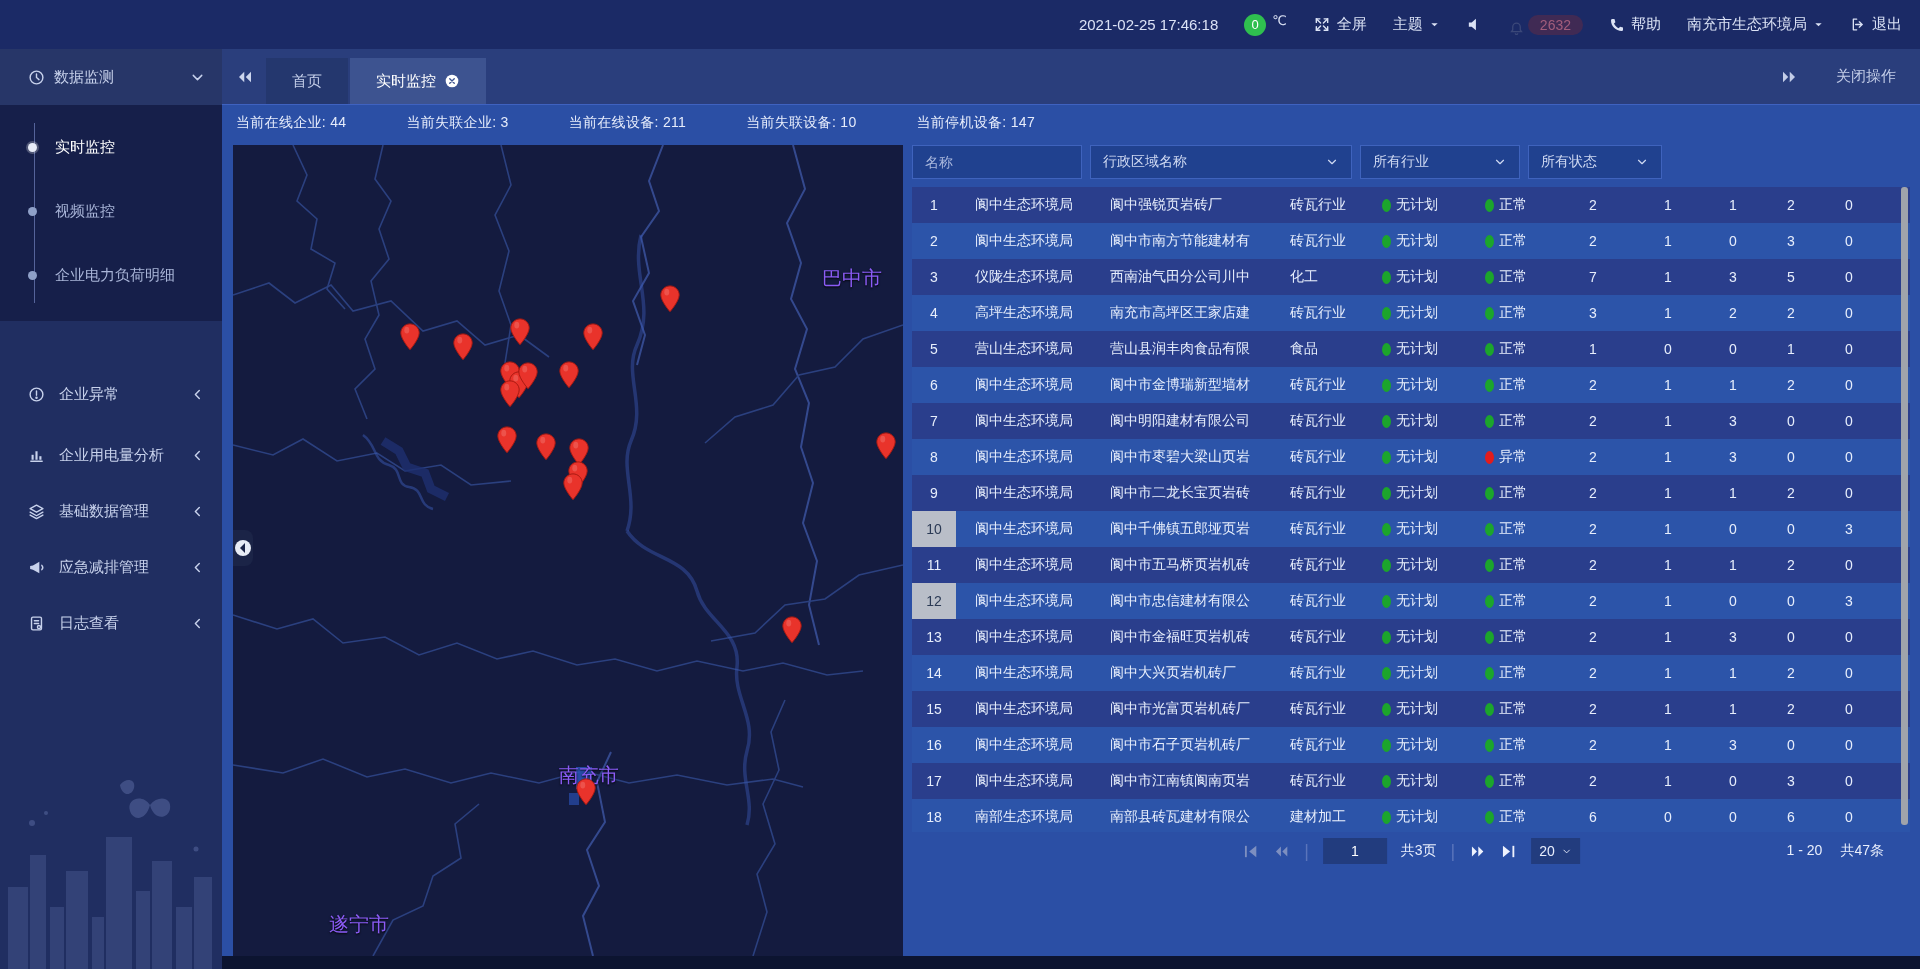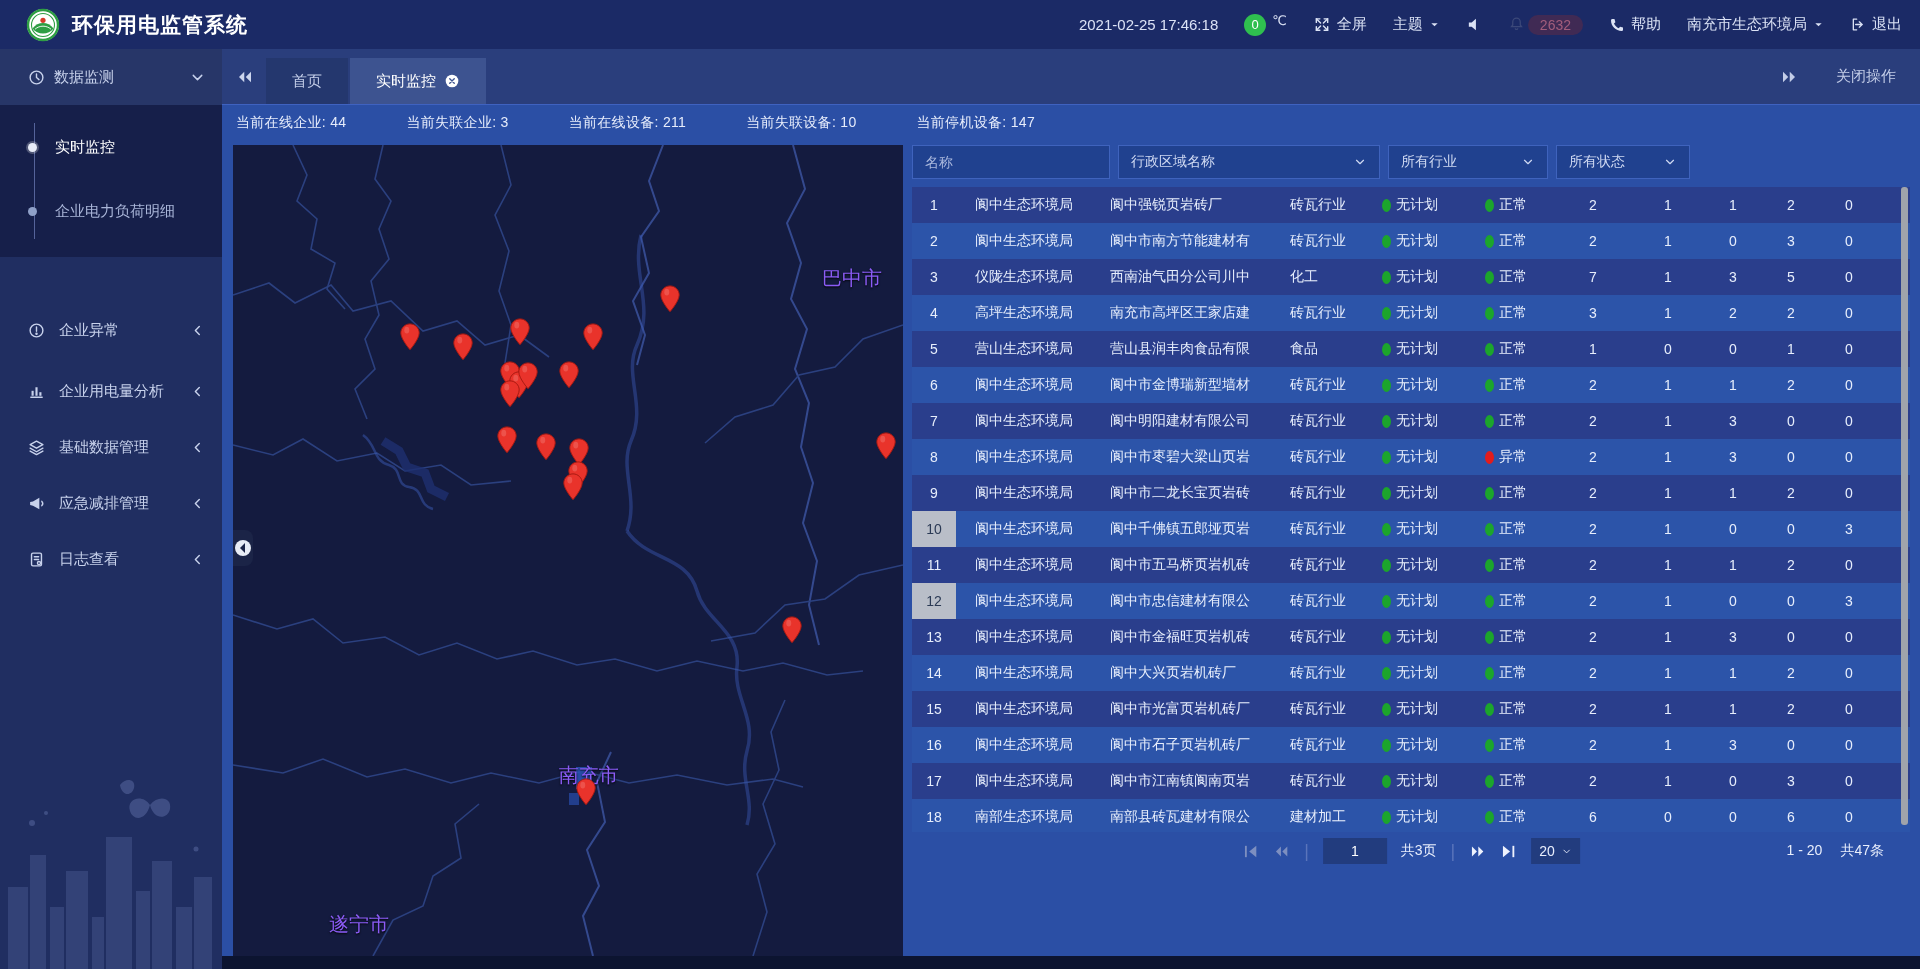--- a/index.html
+++ b/index.html
@@ -10,21 +10,21 @@
   
   .topbar { height:49px; background:#1b2a66; display:flex; align-items:center;
     color:#dbe2f5; flex:0 0 49px; padding:0 18px; }
   .logo-wrap { display:flex; align-items:center; gap:12px; margin-left:8px; }
   .app-title { font-size:21px; font-weight:bold; color:#ffffff; letter-spacing:1px; }
   .topbar-right { margin-left:auto; display:flex; align-items:center; gap:26px; font-size:15px; }
   .tb-item { display:flex; align-items:center; gap:6px; cursor:default; white-space:nowrap; }
   .temp-circle { width:22px; height:22px; border-radius:50%; background:#2fbf4f; color:#fff;
     font-size:13px; display:flex; align-items:center; justify-content:center; }
   .temp-unit { font-size:13px; position:relative; top:-4px; }
-  .badge-group { opacity:.8; display:flex; align-items:flex-start; gap:4px; }
+  .badge-group { opacity:.8; display:flex; align-items:flex-end; gap:4px; }
   .badge-pill { background:#4a2a50; color:#c express 0; color:#c06080; border-radius:10px; padding:2px 12px;
     font-size:14px; color:#c36a82; }
   .ico { display:inline-flex; align-items:center; justify-content:center; }
   .ico svg { display:block; }
 
   
   .body-row { flex:1 1 auto; display:flex; height:907px; }
 
   
   .sidebar { width:222px; flex:0 0 222px; background:#202e61; position:relative; overflow:hidden; color:#c8d2ec; }
@@ -75,21 +75,21 @@
   .map-collapse .cir { width:16px; height:16px; background:#e8ecf5; border-radius:50%;
     display:flex; align-items:center; justify-content:center; }
   .map-collapse .cir:after { content:""; border:5px solid transparent; border-right-color:#1b2447;
     border-left-width:0; margin-left:-2px; }
 
   
   .right-panel { flex:1 1 auto; min-width:0; display:flex; flex-direction:column; position:relative; }
   .filters { display:flex; gap:8px; height:34px; flex:0 0 34px; margin-bottom:8px; }
   .f-ctl { background:#20418f; border:1px solid #3f63bd; color:#cfd9f2; font-size:14px;
     display:flex; align-items:center; padding:0 12px; }
-  .f-input { width:198px; }
+  .f-input { width:170px; }
   .f-input input { background:transparent; border:none; outline:none; color:#cfd9f2; font-size:14px; width:100%;
     font-family:inherit; }
   .f-input input::placeholder { color:#aab8dd; opacity:1; }
   .f-select { justify-content:space-between; cursor:pointer; }
   .f-select .ico svg { width:14px; height:14px; }
   .f-region { width:262px; } .f-industry { width:160px; } .f-status { width:134px; }
 
   
   .tbl { flex:0 0 auto; }
   .tgrid { display:grid; grid-template-columns:44px 130px 178px 98px 96px 96px 78px 72px 58px 58px 58px 1fr; }
@@ -128,33 +128,20 @@
   .pager-right { margin-left:auto; display:flex; gap:18px; padding-right:26px; }
 
   .bottom-strip { height:13px; flex:0 0 13px; background:#0c1430; }
 </style>
 </head>
 <body>
 
 <div class="app">
 
   <div class="topbar">
-    <div class="logo-wrap">
-      <span class="ico">
-          <svg width="34" height="34" viewBox="0 0 34 34">
-            <circle cx="17" cy="17" r="16" fill="#fff"></circle>
-            <circle cx="17" cy="17" r="15" fill="none" stroke="#2e9e44" stroke-width="2.4"></circle>
-            <circle cx="17" cy="17" r="11.5" fill="none" stroke="#2e9e44" stroke-width="1.1"></circle>
-            <circle cx="17" cy="12.3" r="2.6" fill="#d43c2a"></circle>
-            <path d="M6.5 20.5c3-3.6 6.4-5.4 10.5-5.4s7.5 1.8 10.5 5.4c-2.6 3.2-6.2 5-10.5 5s-7.9-1.8-10.5-5z" fill="#2e9e44"></path>
-            <path d="M9 21.2c2.3-2 5-3 8-3s5.7 1 8 3" fill="none" stroke="#fff" stroke-width="0.9"></path>
-          </svg>
-        </span>
-      <span class="app-title">环保用电监管系统</span>
-    </div>
     <div class="topbar-right">
       <span class="tb-item">2021-02-25 17:46:18</span>
       <span class="tb-item">
         <span class="temp-circle">0</span>
         <span class="temp-unit">℃</span>
       </span>
       <span class="tb-item">
         <span class="ico">
             <svg width="18" height="17" viewBox="0 0 24 24" fill="none" stroke="currentColor" stroke-width="2" stroke-linecap="round" stroke-linejoin="round">
               <path d="M9 4H4v5"></path>
@@ -238,20 +225,24 @@
                 </svg>
               </span>
     </div>
     <div class="side-sub">
               <div class="side-child active">
     <span class="dot"></span>
     <span>实时监控</span>
   </div>
               <div class="side-child">
     <span class="dot"></span>
+    <span>视频监控</span>
+  </div>
+              <div class="side-child">
+    <span class="dot"></span>
     <span>企业电力负荷明细</span>
   </div>
             </div>
   </div>
           <div class="side-section collapsed side-group">
     <div class="side-parent">
       <span class="ico side-icon">
                 <svg width="17" height="17" viewBox="0 0 24 24" fill="none" stroke="currentColor" stroke-width="2" stroke-linecap="round" stroke-linejoin="round">
                   <circle cx="12" cy="12" r="9"></circle>
                   <line x1="12" y1="7" x2="12" y2="13"></line>

